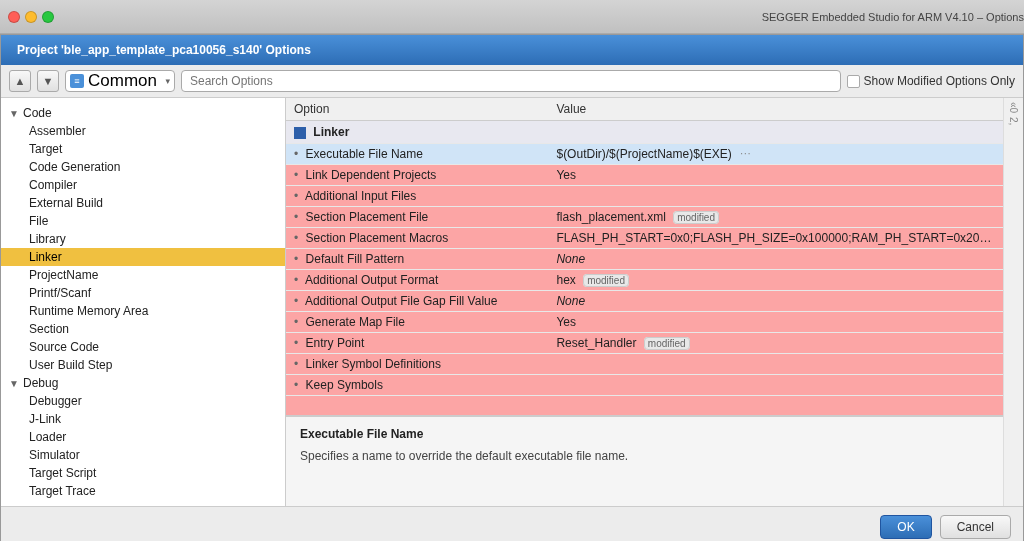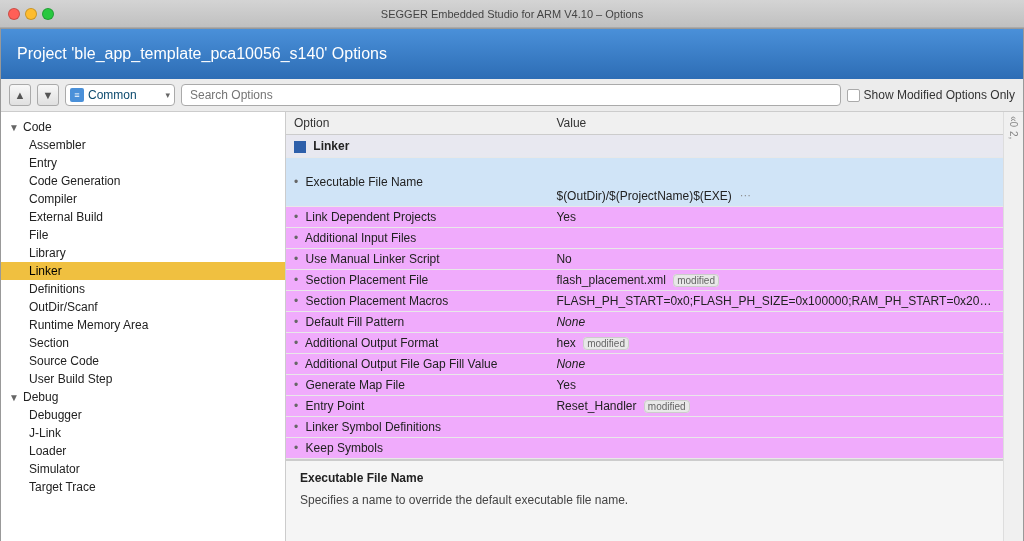--- a/index.html
+++ b/index.html
@@ -10,24 +10,24 @@
       width: 1024px;
       height: 541px;
       overflow: hidden;
       display: flex;
       flex-direction: column;
     }
 
     
     .titlebar {
       background: linear-gradient(to bottom, #d4d4d4, #c0c0c0);
-      height: 28px;
-      display: flex;
-      align-items: center;
-      justify-content: center;
+      height: 34px;
+      display: flex;
+      align-items: center;
+      justify-content: flex-end;
       border-bottom: 1px solid #aaa;
       position: relative;
       flex-shrink: 0;
     }
     .titlebar-buttons {
       position: absolute;
       left: 8px;
       display: flex;
       gap: 5px;
     }
@@ -52,23 +52,23 @@
       flex: 1;
       display: flex;
       flex-direction: column;
       border: 1px solid #999;
       margin: 0;
     }
 
     .dialog-header {
       background: linear-gradient(to bottom, #4a90d9, #2d6db5);
       color: white;
-      padding: 16px 16px;
-      font-size: 16px;
-      font-weight: 400;
+      padding: 8px 16px;
+      font-size: 12px;
+      font-weight: 700;
       flex-shrink: 0;
     }
 
     .toolbar {
       background: #ececec;
       border-bottom: 1px solid #ccc;
       padding: 5px 8px;
       display: flex;
       align-items: center;
       gap: 6px;
@@ -103,21 +103,21 @@
       width: 14px;
       height: 14px;
       background: #4a90d9;
       border-radius: 2px;
       display: flex;
       align-items: center;
       justify-content: center;
       color: white;
       font-size: 9px;
     }
-    .scope-label { font-size: 12px; color: #0c4a6e; flex: 1; }
+    .scope-label { font-size: 17px; color: #000000; flex: 1; }
     .scope-arrow { font-size: 9px; color: #666; }
 
     .search-input {
       flex: 1;
       height: 22px;
       border: 1px solid #aaa;
       border-radius: 4px;
       padding: 0 8px;
       font-size: 12px;
       background: white;
@@ -185,21 +185,21 @@
       flex: 1;
       display: flex;
       flex-direction: column;
       overflow: hidden;
     }
 
     
     .options-table {
       flex: 1;
       overflow-y: auto;
-      background: #f0abfc;
+      background: #fca5a5;
       border-bottom: 1px solid #ccc;
     }
     .options-table table {
       width: 100%;
       border-collapse: collapse;
     }
     .options-table th {
       background: #f0f0f0;
       border-bottom: 1px solid #ccc;
       padding: 4px 8px;
@@ -243,21 +243,20 @@
       padding: 0 3px;
       font-size: 10px;
       color: #666;
       margin-left: 4px;
     }
 
     .value-cell {
       display: flex;
       align-items: flex-start;
       gap: 8px;
-      margin-top: 28px;
     }
     .ellipsis-btn {
       color: #888;
       cursor: pointer;
       font-size: 11px;
     }
 
     
     .description-panel {
       background: #f5f5f5;
@@ -371,45 +370,45 @@
     <div class="tree-panel">
 
       <div class="tree-item tree-group">
         <span class="tree-expand">▼</span>
         <span>Code</span>
       </div>
       <div class="tree-item tree-child">
         <span>Assembler</span>
       </div>
       <div class="tree-item tree-child">
-        <span>Entry</span>
+        <span>Target</span>
       </div>
       <div class="tree-item tree-child">
         <span>Code Generation</span>
       </div>
       <div class="tree-item tree-child">
         <span>Compiler</span>
       </div>
       <div class="tree-item tree-child">
         <span>External Build</span>
       </div>
       <div class="tree-item tree-child">
         <span>File</span>
       </div>
       <div class="tree-item tree-child">
         <span>Library</span>
       </div>
       <div class="tree-item tree-child selected">
         <span>Linker</span>
       </div>
       <div class="tree-item tree-child">
-        <span>Definitions</span>
-      </div>
-      <div class="tree-item tree-child">
-        <span>OutDir/Scanf</span>
+        <span>ProjectName</span>
+      </div>
+      <div class="tree-item tree-child">
+        <span>Printf/Scanf</span>
       </div>
       <div class="tree-item tree-child">
         <span>Runtime Memory Area</span>
       </div>
       <div class="tree-item tree-child">
         <span>Section</span>
       </div>
       <div class="tree-item tree-child">
         <span>Source Code</span>
       </div>
@@ -425,20 +424,23 @@
         <span>Debugger</span>
       </div>
       <div class="tree-item tree-child">
         <span>J-Link</span>
       </div>
       <div class="tree-item tree-child">
         <span>Loader</span>
       </div>
       <div class="tree-item tree-child">
         <span>Simulator</span>
+      </div>
+      <div class="tree-item tree-child">
+        <span>Target Script</span>
       </div>
       <div class="tree-item tree-child">
         <span>Target Trace</span>
       </div>
     </div>
 
     <div class="right-panel">
 
       <div class="options-table">
         <table>
@@ -473,24 +475,20 @@
             <tr>
               <td><span class="row-bullet">•</span> Link Dependent Projects</td>
               <td>Yes</td>
             </tr>
 
             <tr>
               <td><span class="row-bullet">•</span> Additional Input Files</td>
               <td></td>
             </tr>
 
-            <tr>
-              <td><span class="row-bullet">•</span> Use Manual Linker Script</td>
-              <td>No</td>
-            </tr>
 
             <tr>
               <td><span class="row-bullet">•</span> Section Placement File</td>
               <td>flash_placement.xml <span class="modified-badge">modified</span></td>
             </tr>
 
             <tr>
               <td><span class="row-bullet">•</span> Section Placement Macros</td>
               <td style="overflow:hidden;max-width:380px;text-overflow:ellipsis;white-space:nowrap;">FLASH_PH_START=0x0;FLASH_PH_SIZE=0x100000;RAM_PH_START=0x2000000</td>
             </tr>

